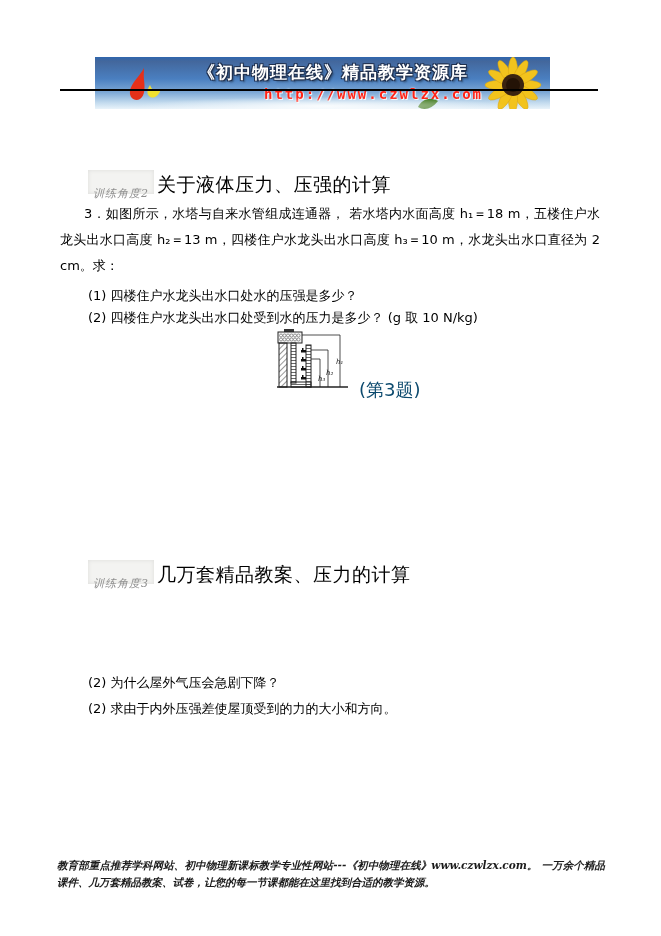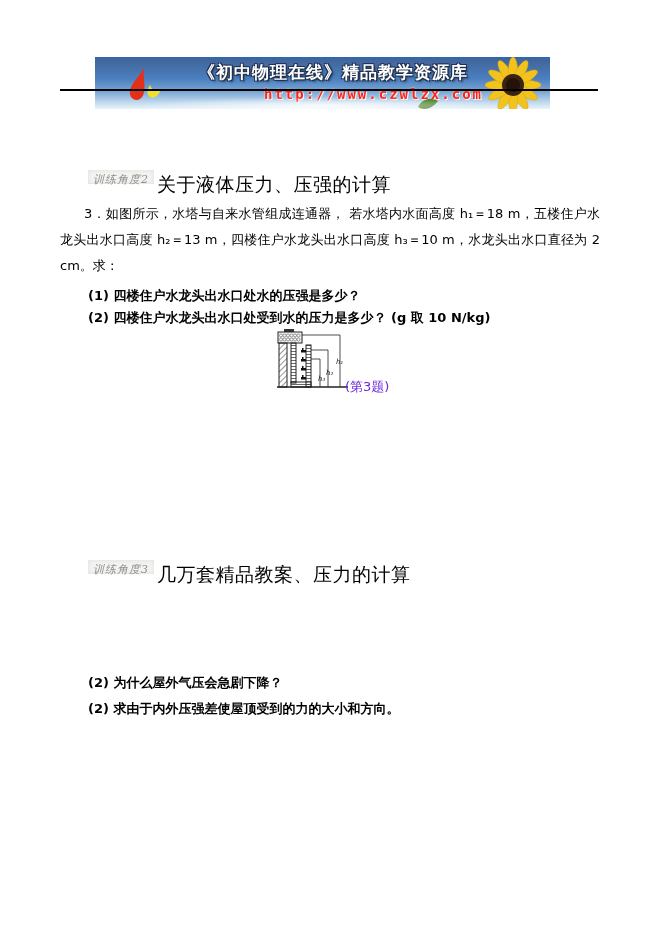--- a/index.html
+++ b/index.html
@@ -30,36 +30,36 @@
     text-shadow:0 0 2px #ffffff, 1px 1px 0 rgba(255,255,255,.8);
     text-align:right;
   }
   .sunflower-svg { position:absolute; right:2px; bottom:-4px; }
   .leaf-svg { position:absolute; right:110px; bottom:-2px; }
 
   .header-divider { position:absolute; left:60px; top:89px; width:538px; height:2px; background:#000; }
 
   
   .badge {
-    position:absolute; left:88px; height:14px; padding:2px 5px 0 5px;
+    position:absolute; left:88px; height:24px; padding:16px 5px 0 5px;
     background:#f3f3f1; color:#8f8f8f; font-size:11px; font-style:italic; letter-spacing:1px;
     font-family:"DejaVu Serif", serif; white-space:nowrap;
     box-shadow:inset 0 0 4px #dcdcda;
   }
   .section-heading {
     position:absolute; left:157px; font-size:19px; color:#000; letter-spacing:.5px; white-space:nowrap;
   }
   .para {
     position:absolute; left:60px; width:540px; font-size:13px; line-height:26px;
     text-align:justify; text-indent:1.85em; color:#000;
   }
-  .subq { position:absolute; left:88px; width:500px; font-size:13px; line-height:16px; color:#000; white-space:nowrap;font-weight:bold; }
+  .subq { position:absolute; left:88px; width:500px; font-size:13px; line-height:16px; color:#000; white-space:nowrap; }
 
   .figure-svg { position:absolute; left:276px; top:329px; }
-  .figure-caption { position:absolute; left:345px; top:378px; font-size:13px; color:#6d28d9; white-space:nowrap; }
+  .figure-caption { position:absolute; left:359px; top:378px; font-size:18px; color:#0c4a6e; white-space:nowrap; }
 
   .page-footer {
     position:absolute; left:57px; top:857px; width:548px;
     font-family:"DejaVu Serif", serif; font-style:italic; font-weight:bold;
     font-size:10.5px; line-height:17px; color:#1b1b1b; text-align:justify;
   }
 </style>
 </head>
 <body>
 
@@ -169,14 +169,15 @@
     </g>
   </svg>
   <div class="figure-caption">(第3题)</div>
 
   <div class="badge" style="top:560px">训练角度3</div>
   <div class="section-heading" style="top:562px">几万套精品教案、压力的计算</div>
 
   <div class="subq" style="top:675px">(2) 为什么屋外气压会急剧下降？</div>
   <div class="subq" style="top:701px">(2) 求由于内外压强差使屋顶受到的力的大小和方向。</div>
 
+  <div class="page-footer">教育部重点推荐学科网站、初中物理新课标教学专业性网站---《初中物理在线》www.czwlzx.com。 一万余个精品课件、几万套精品教案、试卷，让您的每一节课都能在这里找到合适的教学资源。</div>
 
 </div>
 
 </body></html>

